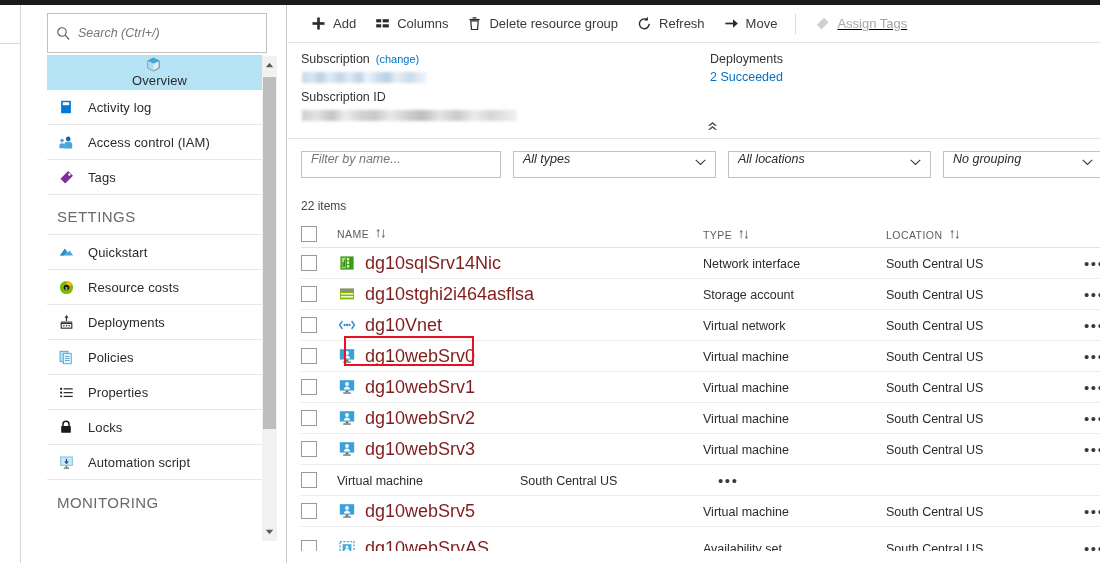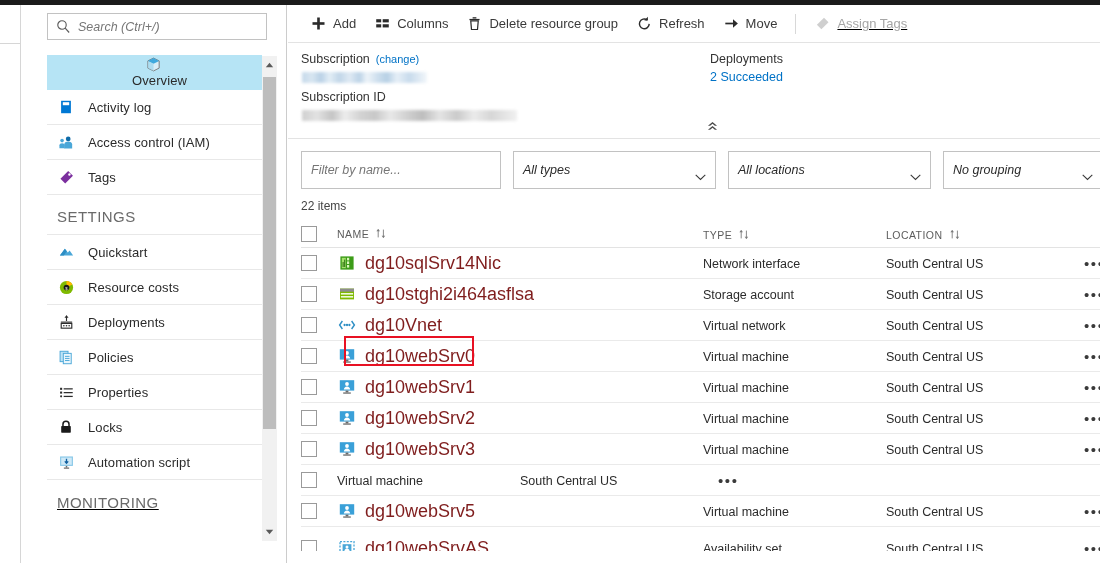--- a/index.html
+++ b/index.html
@@ -40,21 +40,21 @@
   
   .blade {
     position: absolute; left: 22px; top: 5px;
     width: 265px; height: 558px;
     background: #ffffff;
     border-right: 1px solid #cccccc;
   }
 
   .search-wrap {
     position: absolute; left: 25px; top: 8px;
-    width: 220px; height: 27px;
+    width: 220px; height: 40px;
     border: 1px solid #c2c2c2;
     background: #ffffff;
     display: flex; align-items: center;
     padding: 0 8px;
   }
   .search-icon { width: 15px; height: 15px; flex: 0 0 15px; margin-right: 7px; }
   .search-input {
     border: 0; outline: 0; background: transparent;
     font-family: "Liberation Sans", sans-serif;
     font-size: 12.5px; font-style: italic; color: #767676;
@@ -91,21 +91,21 @@
   .menu-section {
     height: 40px;
     display: flex; align-items: flex-end;
     padding-left: 10px; padding-bottom: 9px;
     border-bottom: 1px solid #e8e8e8;
   }
   .menu-section span {
     font-size: 15px; color: #6a6a6a;
     letter-spacing: 0.45px;
   }
-  .menu-section.plain { border-bottom: 0; text-decoration: underline; }
+  .menu-section.plain { border-bottom: 0; }
 
   
   .blade-scroll {
     position: absolute; left: 240px; top: 51px;
     width: 15px; height: 485px;
     background: #f1f1f1;
   }
   .blade-scroll .thumb {
     position: absolute; left: 1px; top: 21px;
     width: 13px; height: 352px;
@@ -184,24 +184,24 @@
     display: flex; align-items: center; justify-content: center;
     cursor: pointer;
   }
 
   
   .filters {
     position: absolute; left: 13px; top: 146px;
     display: flex; align-items: center;
   }
   .field {
-    height: 38px;
+    height: 27px;
     border: 1px solid #c2c2c2;
     background: #ffffff;
-    display: flex; align-items: center;
+    display: flex; align-items: flex-start;
     padding: 0 9px;
     margin-right: 12px;
   }
   .field.name { width: 200px; }
   .field.sel { width: 203px; justify-content: space-between; cursor: pointer; }
   .field.sel.last { width: 160px; margin-right: 0; }
   .field-text { font-size: 12.5px; color: #2b2b2b; white-space: nowrap; font-style: italic; }
   .chev-dn { width: 11px; height: 7px; flex: 0 0 11px; }
 
   .item-count {

